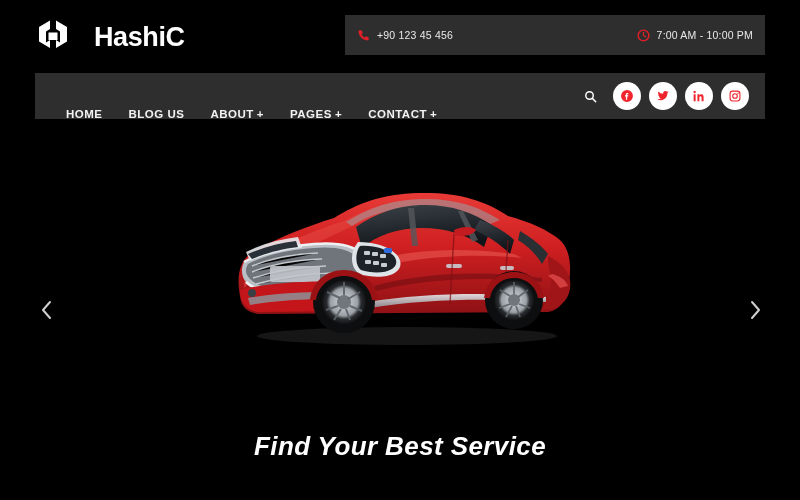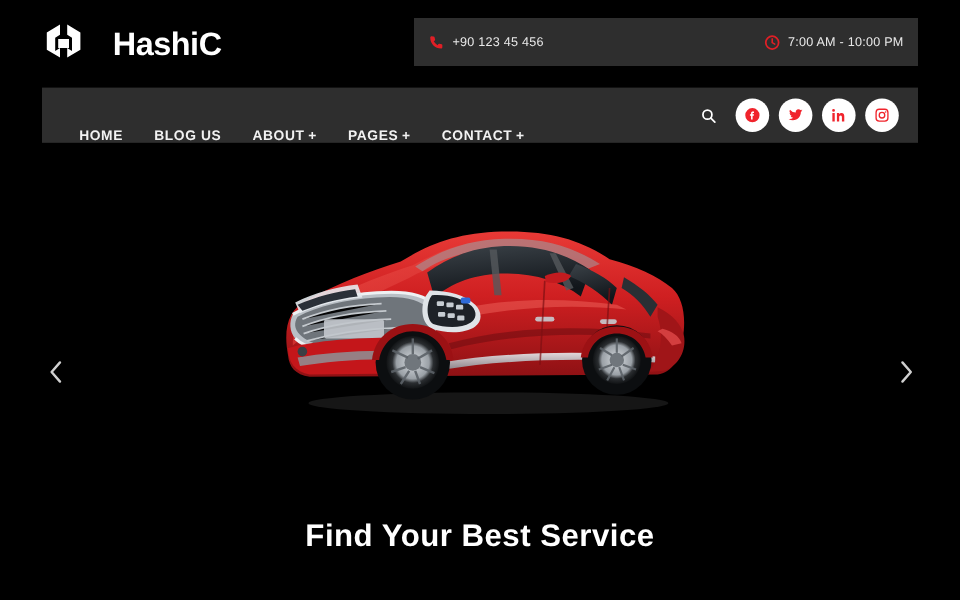--- a/index.html
+++ b/index.html
@@ -176,20 +176,21 @@
   .hero-title {
     position: absolute;
     left: 0;
     top: 306px;
     width: 800px;
     text-align: center;
     font-size: 26px;
     font-weight: bold;
     letter-spacing: 0.4px;
     color: #ffffff;
+    font-style: italic;
   }
 
   .carousel-arrow {
     position: absolute;
     top: 168px;
     width: 30px;
     height: 34px;
     display: flex;
     align-items: center;
     justify-content: center;

